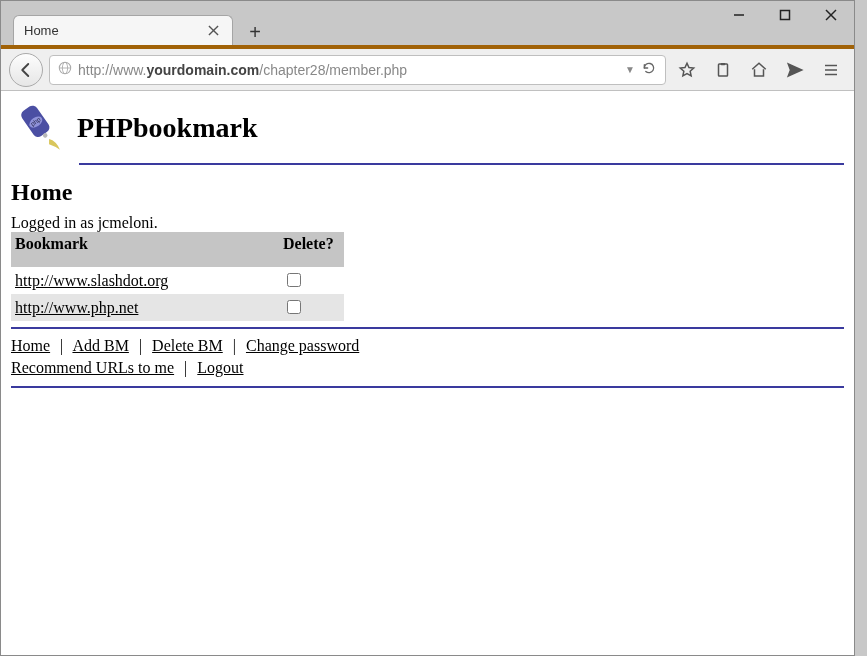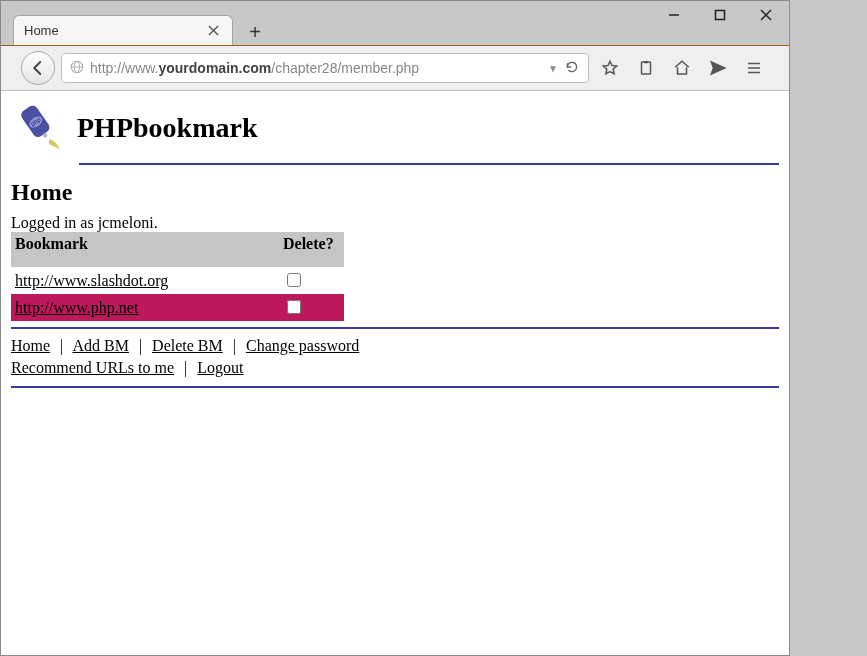--- a/index.html
+++ b/index.html
@@ -6,21 +6,21 @@
   html, body { margin: 0; padding: 0; }
   body {
     font-family: Arial, Helvetica, sans-serif;
     background: #c8c8c8;
     width: 867px;
     height: 656px;
     overflow: hidden;
   }
   .window {
     position: relative;
-    width: 790px;
+    width: 855px;
     height: 656px;
     background: #c8c8c8;
     border: 1px solid #8a8a8a;
   }
   
   .win-controls {
     position: absolute;
     top: 0; right: 0;
     height: 28px;
     display: flex;
@@ -69,25 +69,25 @@
     color: #333;
     font-size: 20px;
     font-weight: 400;
   }
   
   .chrome {
     position: absolute;
     top: 44px; left: 0; right: 0;
     height: 46px;
     background: #efefef;
-    border-top: 1px solid #a16207;
+    border-top: 4px solid #a16207;
     border-bottom: 1px solid #c0c0c0;
     display: flex;
     align-items: center;
-    padding: 0 20px;
+    padding: 0 8px;
     gap: 6px;
   }
   .nav-back {
     width: 34px; height: 34px;
     border-radius: 50%;
     border: 1px solid #aaa;
     background: linear-gradient(#fdfdfd,#e6e6e6);
     display: flex; align-items: center; justify-content: center;
   }
   .urlbar {
@@ -157,21 +157,21 @@
   table.bm th {
     text-align: left;
     background: #c5c5c5;
     padding: 3px 10px 14px 4px;
     font-weight: 700;
   }
   table.bm td {
     padding: 3px 10px 3px 4px;
   }
   table.bm th:first-child, table.bm td:first-child { min-width: 268px; }
-  table.bm tr.highlight td { background: #be185d; }
+  table.bm tr.highlight td { background: #e5e5e5; }
   table.bm a { color: #000; text-decoration: underline; text-align: center; }
   table.bm input[type=checkbox] { width: 14px; height: 14px; }
   .footer-links {
     margin-top: 2px;
     font-size: 16px;
     line-height: 1.4;
   }
   .footer-links a { color: #000; text-decoration: underline; }
   .footer-links .sep { padding: 0 6px; }
 </style>

